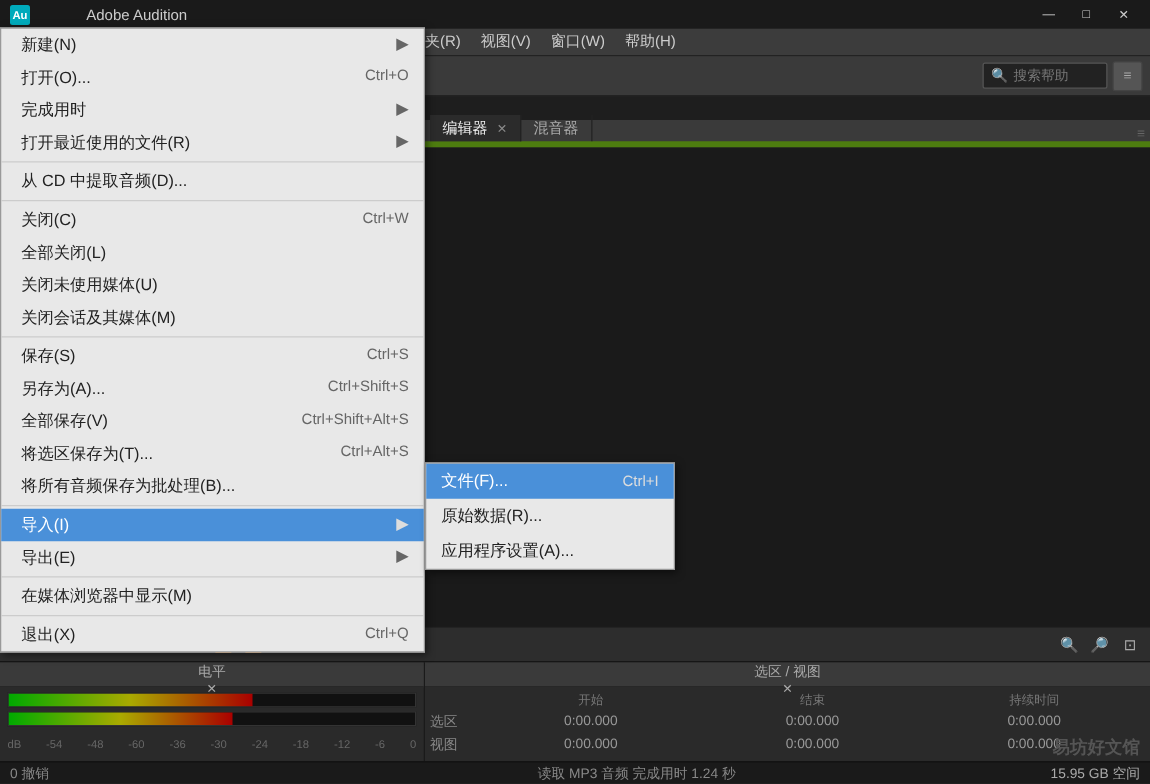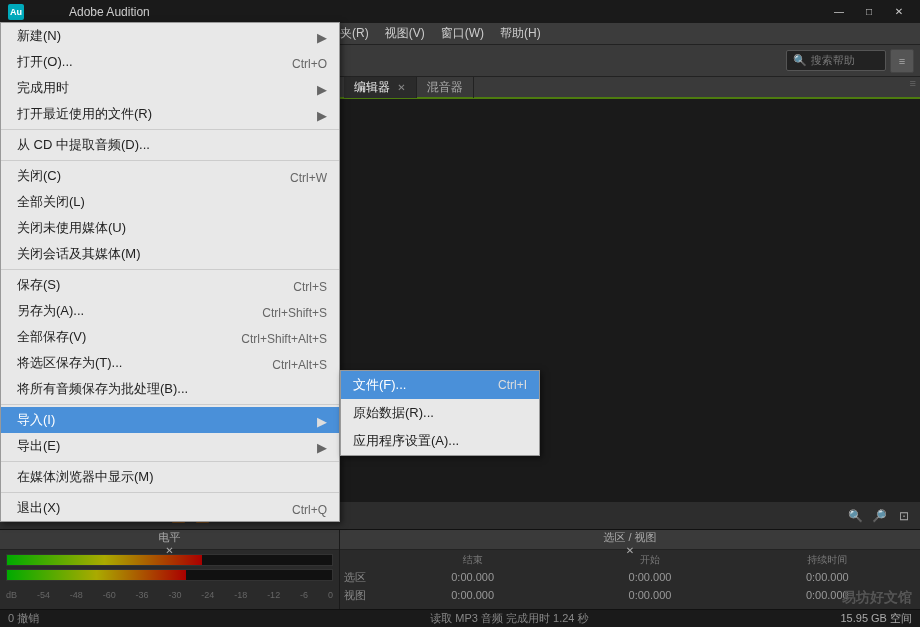--- a/index.html
+++ b/index.html
@@ -128,23 +128,24 @@
       border-right: 1px solid #1a1a1a;
       position: relative;
       flex-shrink: 0;
     }
 
     
     .tab-bar {
       height: 22px;
       background: #3a3a3a;
       display: flex;
-      align-items: flex-start;
-      border-bottom: 2px solid #4d7c0f;
+      align-items: flex-end;
+      border-bottom: 5px solid #4d7c0f;
       padding: 0 4px;
+      margin-top: 19px;
     }
     .tab {
       padding: 2px 10px;
       font-size: 12px;
       color: #aaa;
       cursor: pointer;
       border-right: 1px solid #222;
     }
     .tab.active { background: #2b2b2b; color: #eee; }
     .tab-close {
@@ -298,21 +299,21 @@
       background: #e8e8e8;
       border: 1px solid #999;
       box-shadow: 2px 2px 6px rgba(0,0,0,0.5);
       z-index: 1000;
       color: #222;
       font-size: 13px;
     }
     .fm-item {
       padding: 4px 12px 4px 16px;
       display: flex;
-      align-items: flex-end;
+      align-items: flex-start;
       cursor: pointer;
       position: relative;
       min-height: 22px;
     }
     .fm-item:hover, .fm-item.selected {
       background: #4a90d9;
       color: white;
     }
     .fm-item.selected { background: #4a90d9; color: white; }
     .fm-item .shortcut {
@@ -483,22 +484,22 @@
   </div>
 
   <div id="selection-panel">
     <div class="panel-header">
       <span class="panel-title">选区 / 视图</span>
       <span class="panel-close">✕</span>
     </div>
     <div class="selection-table">
       <div class="sel-header">
         <span class="sel-h-label"></span>
+        <span class="sel-h-col">开始</span>
         <span class="sel-h-col">结束</span>
-        <span class="sel-h-col">开始</span>
         <span class="sel-h-col">持续时间</span>
       </div>
       <div class="sel-row">
         <span class="sel-label">选区</span>
         <span class="sel-val">0:00.000</span>
         <span class="sel-val">0:00.000</span>
         <span class="sel-val">0:00.000</span>
       </div>
       <div class="sel-row">
         <span class="sel-label">视图</span>

